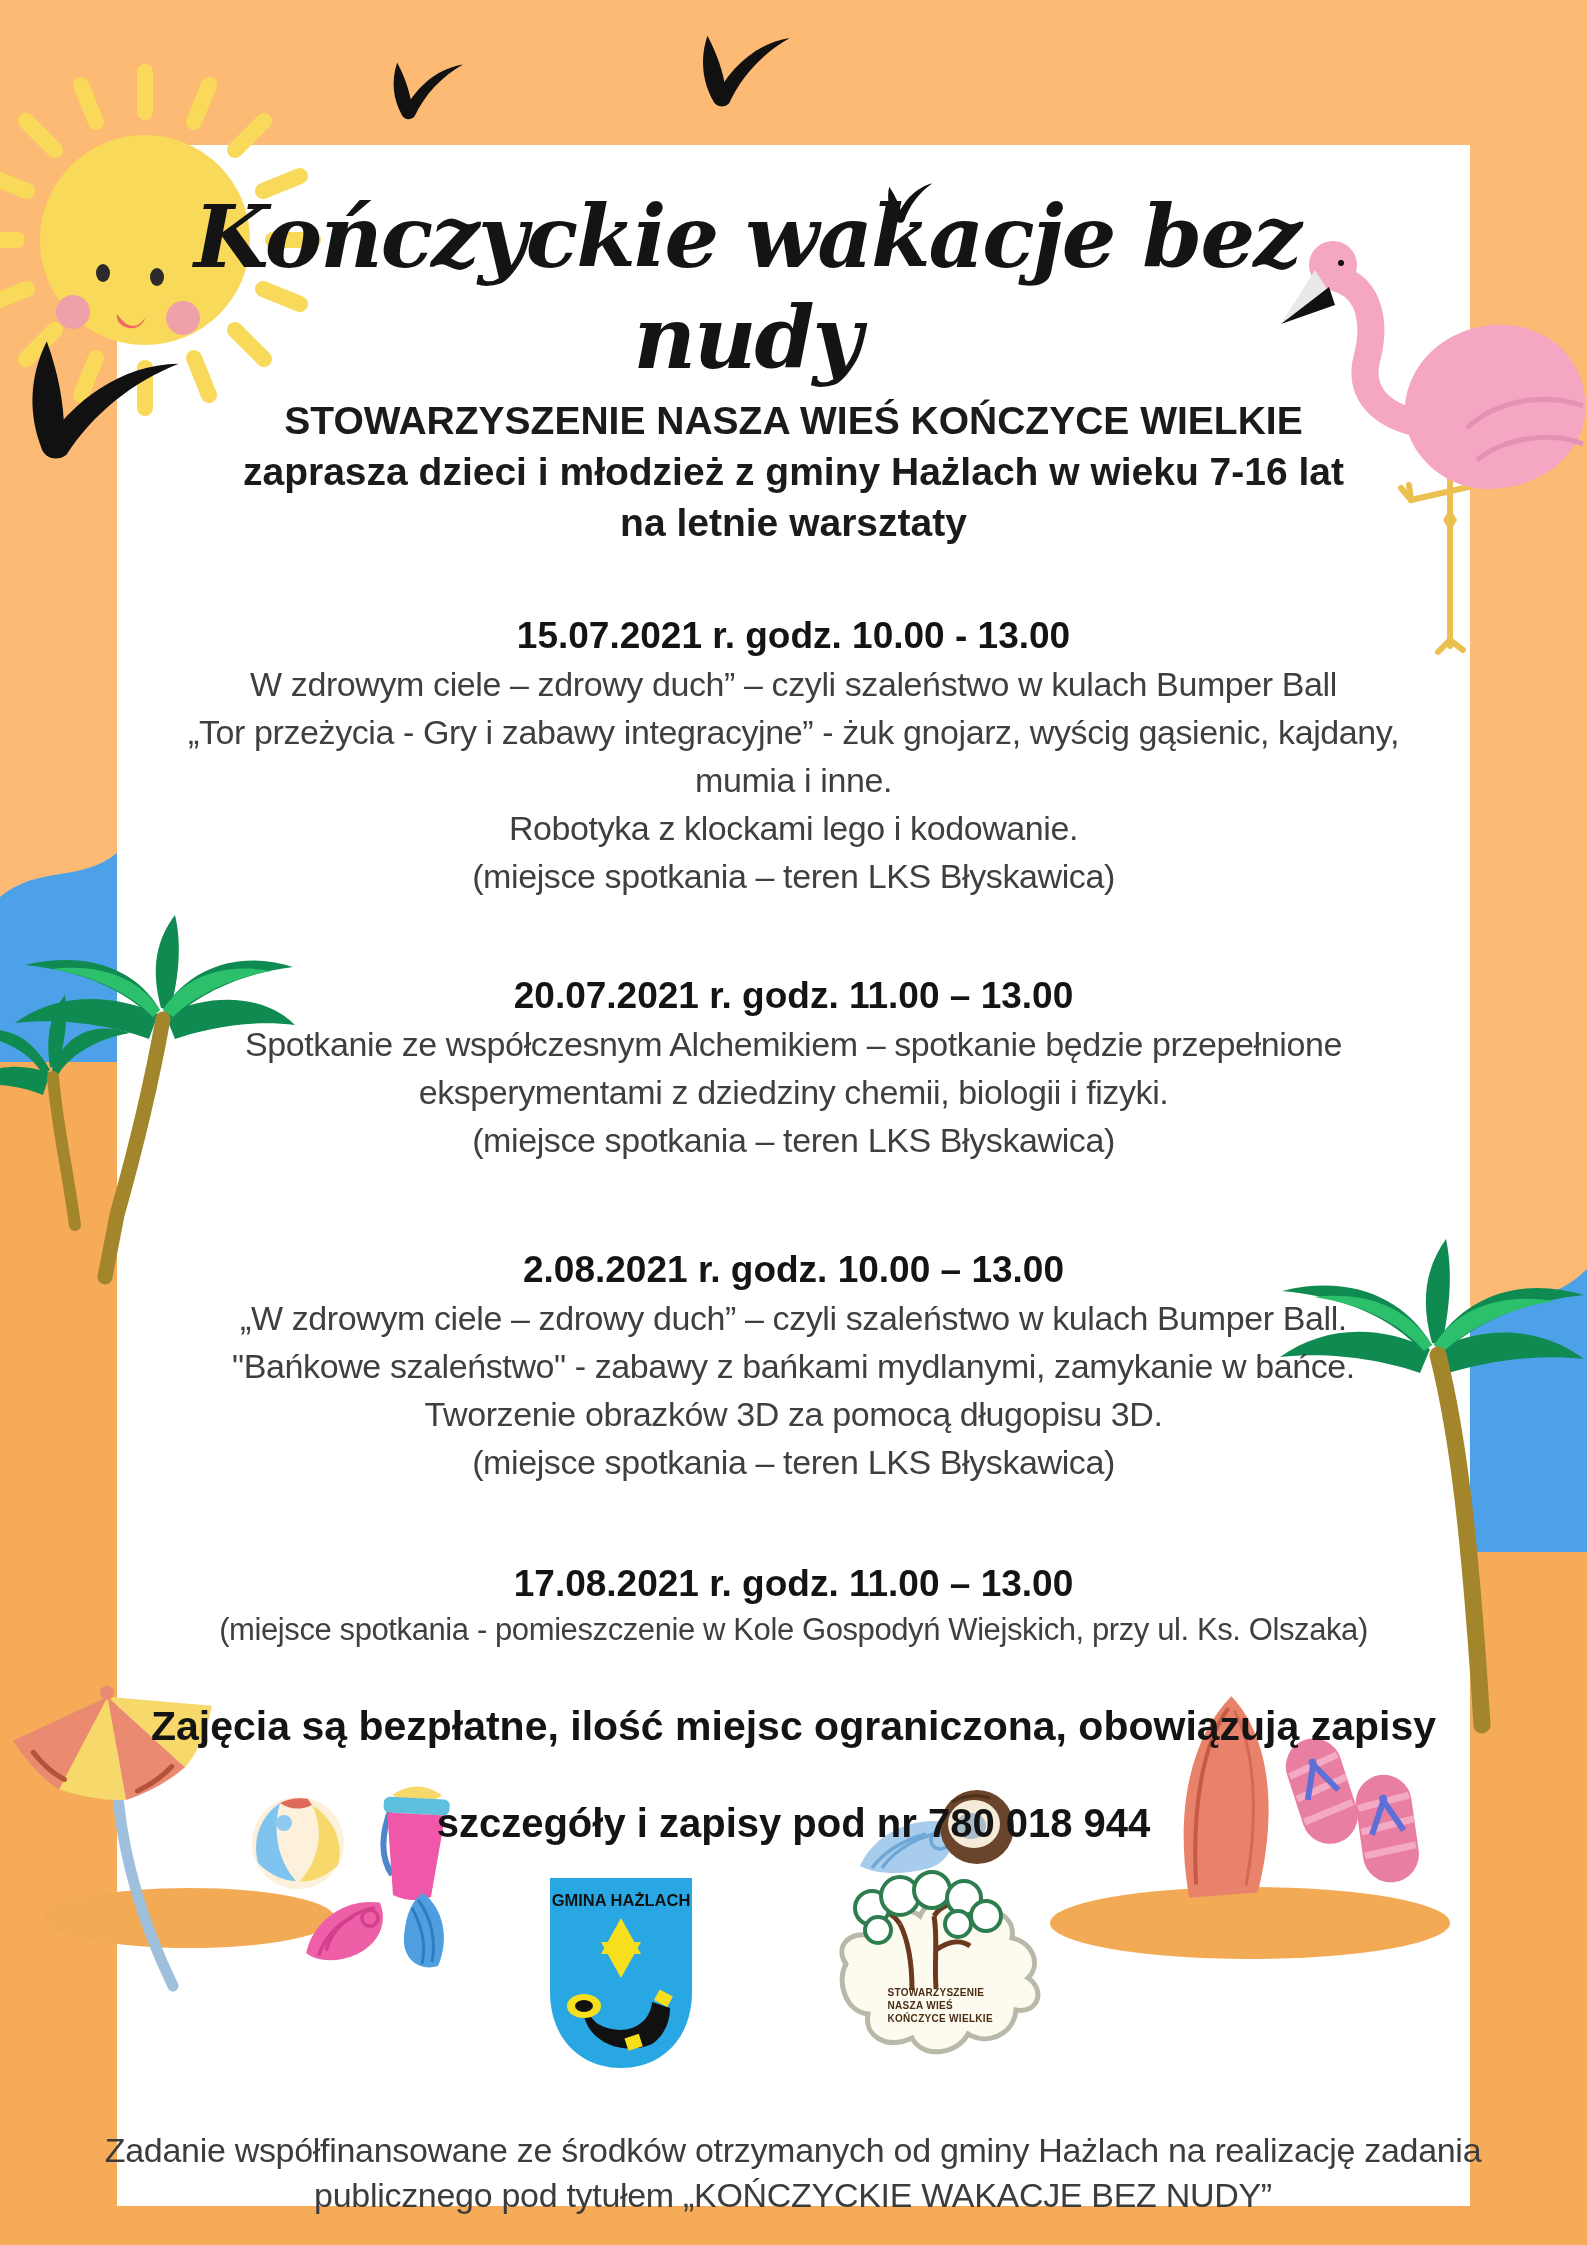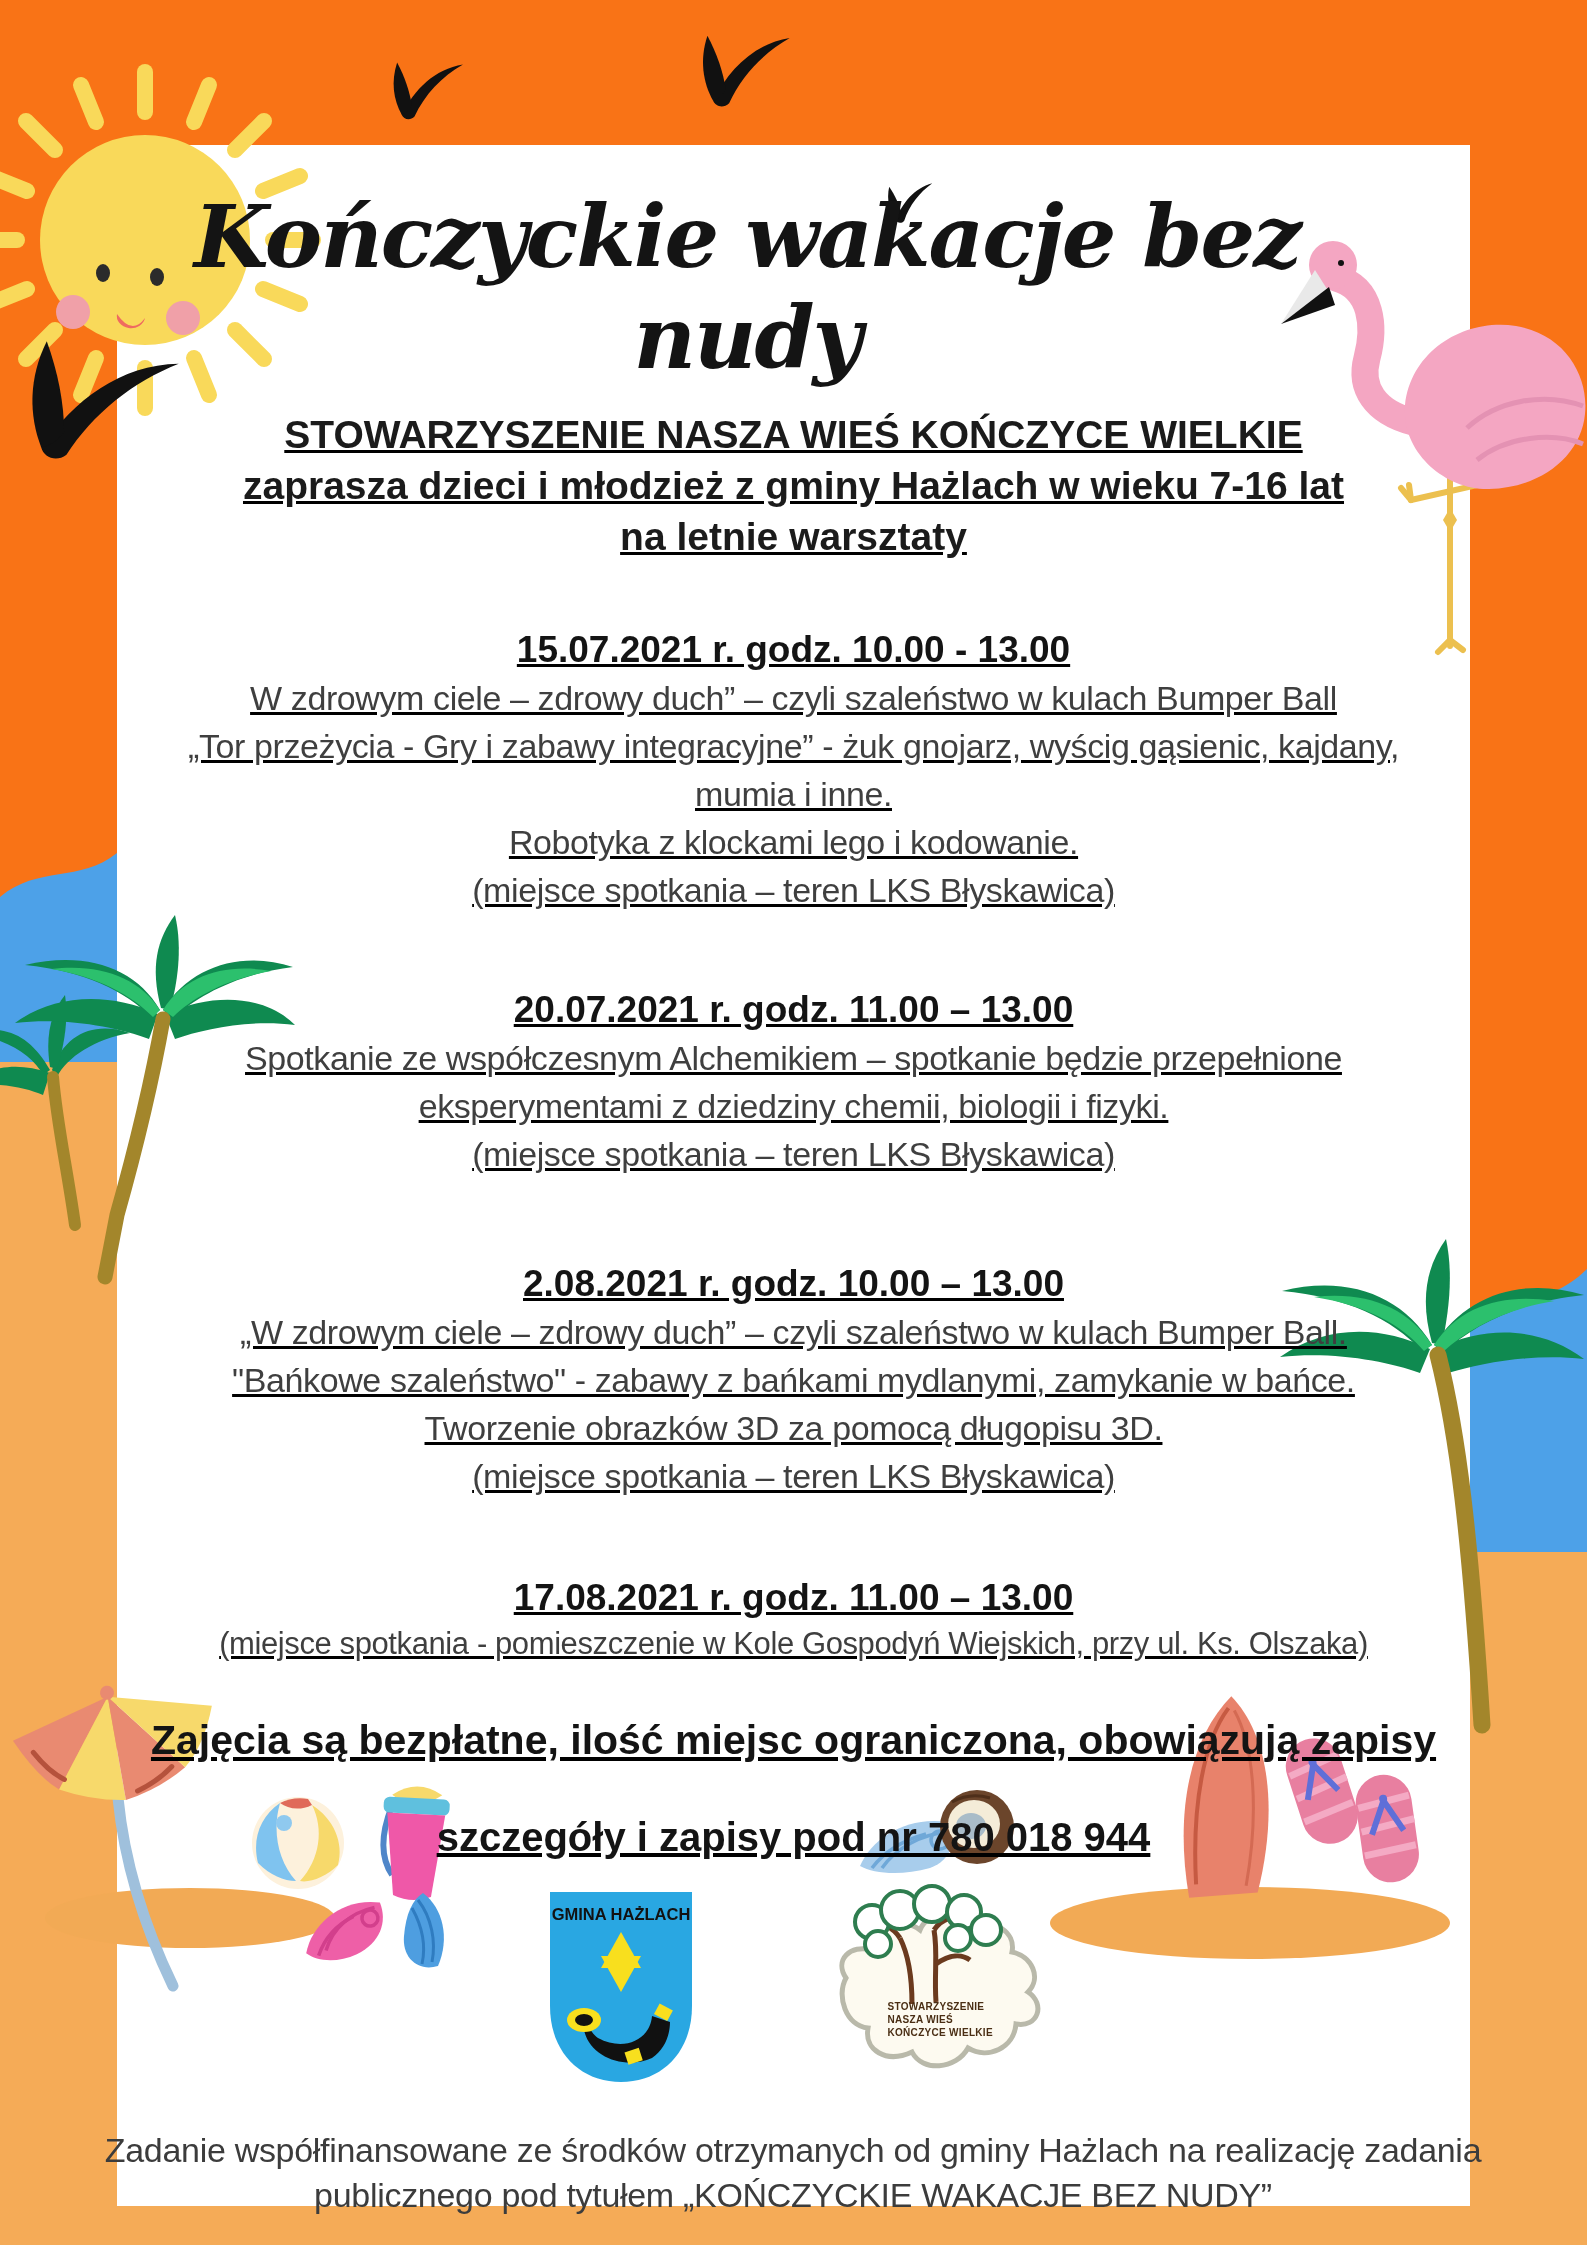--- a/index.html
+++ b/index.html
@@ -1,25 +1,25 @@
 <!DOCTYPE html>
 <html><head>
 <meta charset="utf-8">
 <style>
   html,body{margin:0;padding:0;background:#9db6cc;}
-  .poster{position:relative;width:1587px;height:2245px;background:#f97316;overflow:hidden;
+  .poster{position:relative;width:1587px;height:2245px;background:#fdba74;overflow:hidden;
           font-family:"Liberation Sans",sans-serif;margin:0 auto;}
   .abs{position:absolute;}
   
   .card{position:absolute;left:117px;top:145px;width:1353px;height:2062px;background:#ffffff;}
   .sand-left{left:0;top:1062px;width:117px;height:1183px;background:#f5ab57;}
   .sand-right{left:1470px;top:1552px;width:117px;height:693px;background:#f5ab57;}
   .sand-bottom{left:0;top:2206px;width:1587px;height:39px;background:#f5ab57;}
   
-  .text-col{position:absolute;left:117px;top:409px;width:1353px;text-align:center;text-decoration:underline;}
+  .text-col{position:absolute;left:117px;top:395px;width:1353px;text-align:center;}
   .title{position:absolute;left:117px;top:186px;width:1260px;text-align:center;
          font-family:"DejaVu Serif",serif;font-style:italic;font-weight:bold;
          font-size:86px;letter-spacing:-2px;color:#141414;}
   .intro-line{font-size:39px;font-weight:bold;color:#1b1b1b;line-height:51px;}
   .event{margin-top:64px;}
   .event.e2{margin-top:72px;} .event.e3{margin-top:82px;} .event.e4{margin-top:74px;}
   .event-date{font-size:37px;font-weight:bold;color:#141414;line-height:48px;}
   .event-line{font-size:34px;color:#3f3f3f;line-height:48px;letter-spacing:-0.4px;}
   .event-line.small{font-size:31px;line-height:44px;}
   .note-free{margin-top:48px;font-size:41px;font-weight:bold;color:#141414;line-height:52px;}

